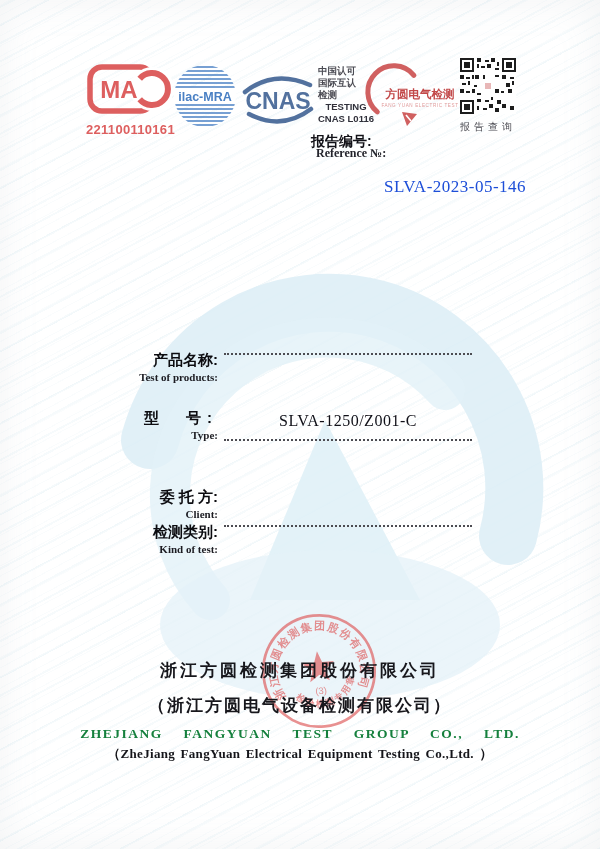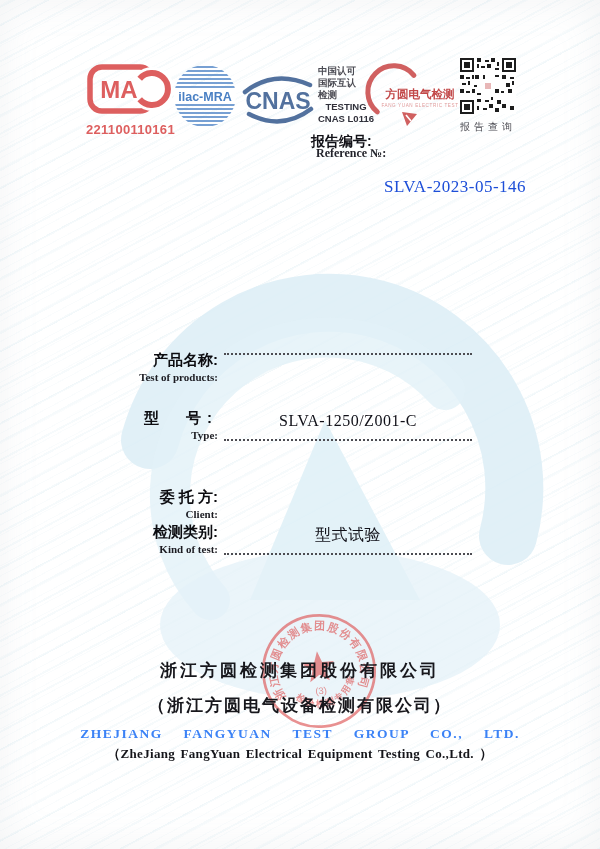--- a/index.html
+++ b/index.html
@@ -52,21 +52,21 @@
   .field-value{text-align:center;font-size:16px;color:#101018;letter-spacing:.5px;height:28px;line-height:26px;white-space:nowrap;}
   .dotted{border-bottom:2px dotted #4c4c52;height:0;margin-top:3px;}
 
   
   .stamp{position:absolute;left:256px;top:608px;opacity:.62;transform:rotate(-6deg);pointer-events:none;}
 
   
   .company{position:absolute;left:0;width:100%;text-align:center;margin:0;}
   .company-cn-1{top:659px;font-size:17px;font-weight:600;letter-spacing:3px;color:#17171c;}
   .company-cn-2{top:694px;font-size:17px;font-weight:600;letter-spacing:2px;color:#17171c;}
-  .company-en-1{top:726px;font-size:13.5px;font-weight:bold;letter-spacing:1.5px;word-spacing:16px;color:#3b82f6;}
+  .company-en-1{top:726px;font-size:13.5px;font-weight:bold;letter-spacing:1.5px;word-spacing:16px;color:#15803d;}
   .company-en-2{top:745px;font-size:13px;font-weight:bold;letter-spacing:.3px;word-spacing:2px;color:#15151a;}
 </style>
 </head>
 <body>
 
 <div class="page">
 
   <div class="micro-pattern"></div>
 
   <svg class="big-watermark" width="470" height="460" viewBox="0 0 470 460">
@@ -231,21 +231,20 @@
       <div class="field-label-en">Client:</div>
     </div>
   </div>
 
   <div class="field-row fr-3">
     <div class="field-labels">
       <div class="field-label-cn">检测类别:</div>
       <div class="field-label-en">Kind of test:</div>
     </div>
     <div class="field-line">
-      <div class="field-value">型式试验</div>
       <div class="dotted"></div>
     </div>
   </div>
 
   <svg class="stamp" width="126" height="126" viewBox="0 0 120 120">
     <defs>
       <path id="stampTop" d="M 27 83 A 40 40 0 1 1 93 83"></path>
       <path id="stampBottom" d="M 28 71.6 A 34 34 0 0 0 92 71.6"></path>
     </defs>
     <circle cx="60" cy="60" r="53" fill="none" stroke="#dd4f4f" stroke-width="2.6"></circle>

